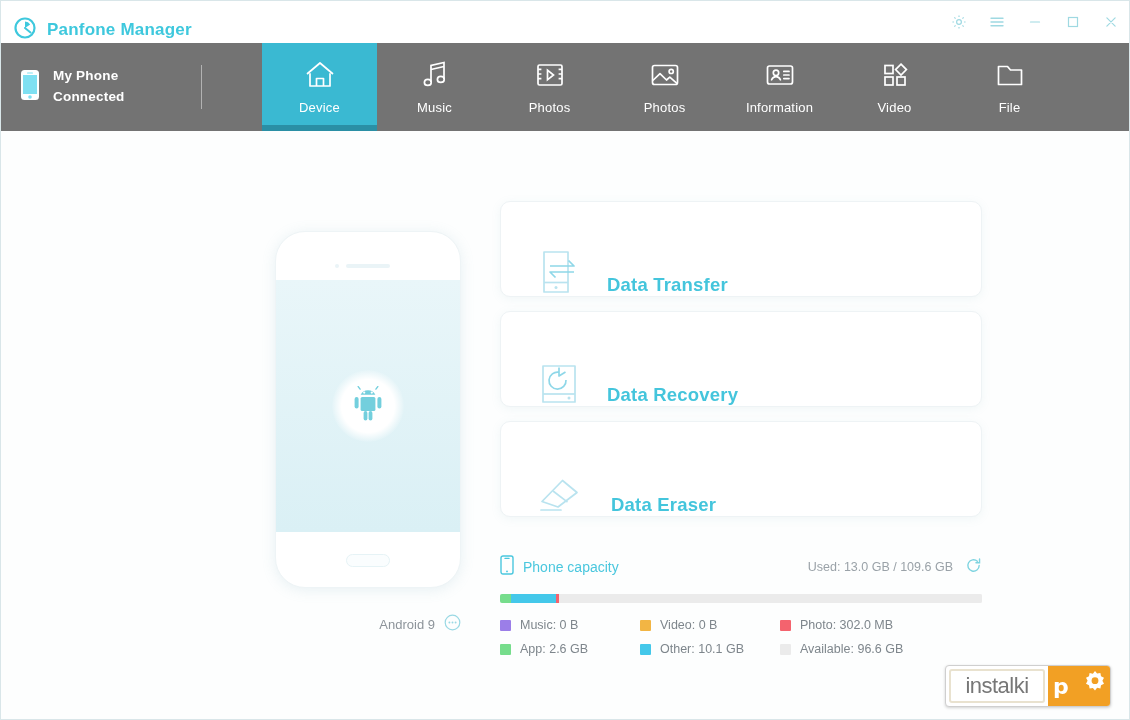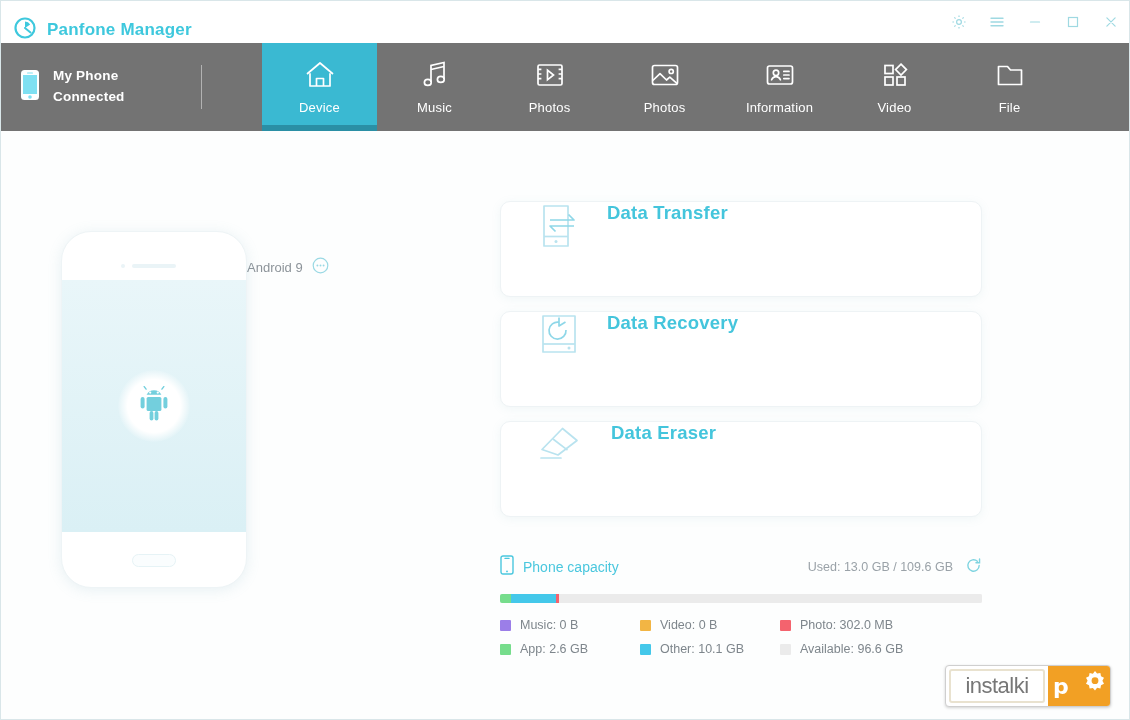--- a/index.html
+++ b/index.html
@@ -75,21 +75,21 @@
   
   .main {
     position: absolute; top: 130px; left: 0;
     width: 1130px; height: 590px;
     background: #fdfefe;
   }
 
   
   .phone-col {
     position: absolute; left: 60px; top: 100px; width: 400px;
-    display: flex; align-items: flex-start;
+    display: flex; flex-direction: column; align-items: flex-end;
   }
   .phone {
     width: 186px; height: 357px;
     border-radius: 30px;
     background: #ffffff;
     border: 1px solid #eef4f6;
     box-shadow: 0 2px 14px rgba(120,170,185,.16);
     position: relative;
   }
   .phone .speaker {
@@ -120,21 +120,21 @@
   }
   .os-label { font-size: 13px; color: #8d949a; }
   .os-more { cursor: pointer; display:block; }
 
   
   .cards { position: absolute; left: 499px; top: 70px; width: 482px; }
   .card {
     height: 96px; background: #ffffff;
     border: 1px solid #eef3f5; border-radius: 10px;
     box-shadow: 0 2px 10px rgba(130,175,190,.10);
-    display: flex; align-items: flex-start; padding-left: 36px;
+    display: flex; align-items: flex-end; padding-left: 36px;
     margin-bottom: 14px; cursor: pointer; gap: 26px;
   }
   .card .clabel {
     font-size: 18.5px; font-weight: bold; color: #44c5dc; letter-spacing: .2px;
   }
   .card svg { display: block; }
 
   
   .capacity { position: absolute; left: 499px; top: 425px; width: 482px; }
   .cap-head { display: flex; align-items: center; height: 22px; text-align: right; }

